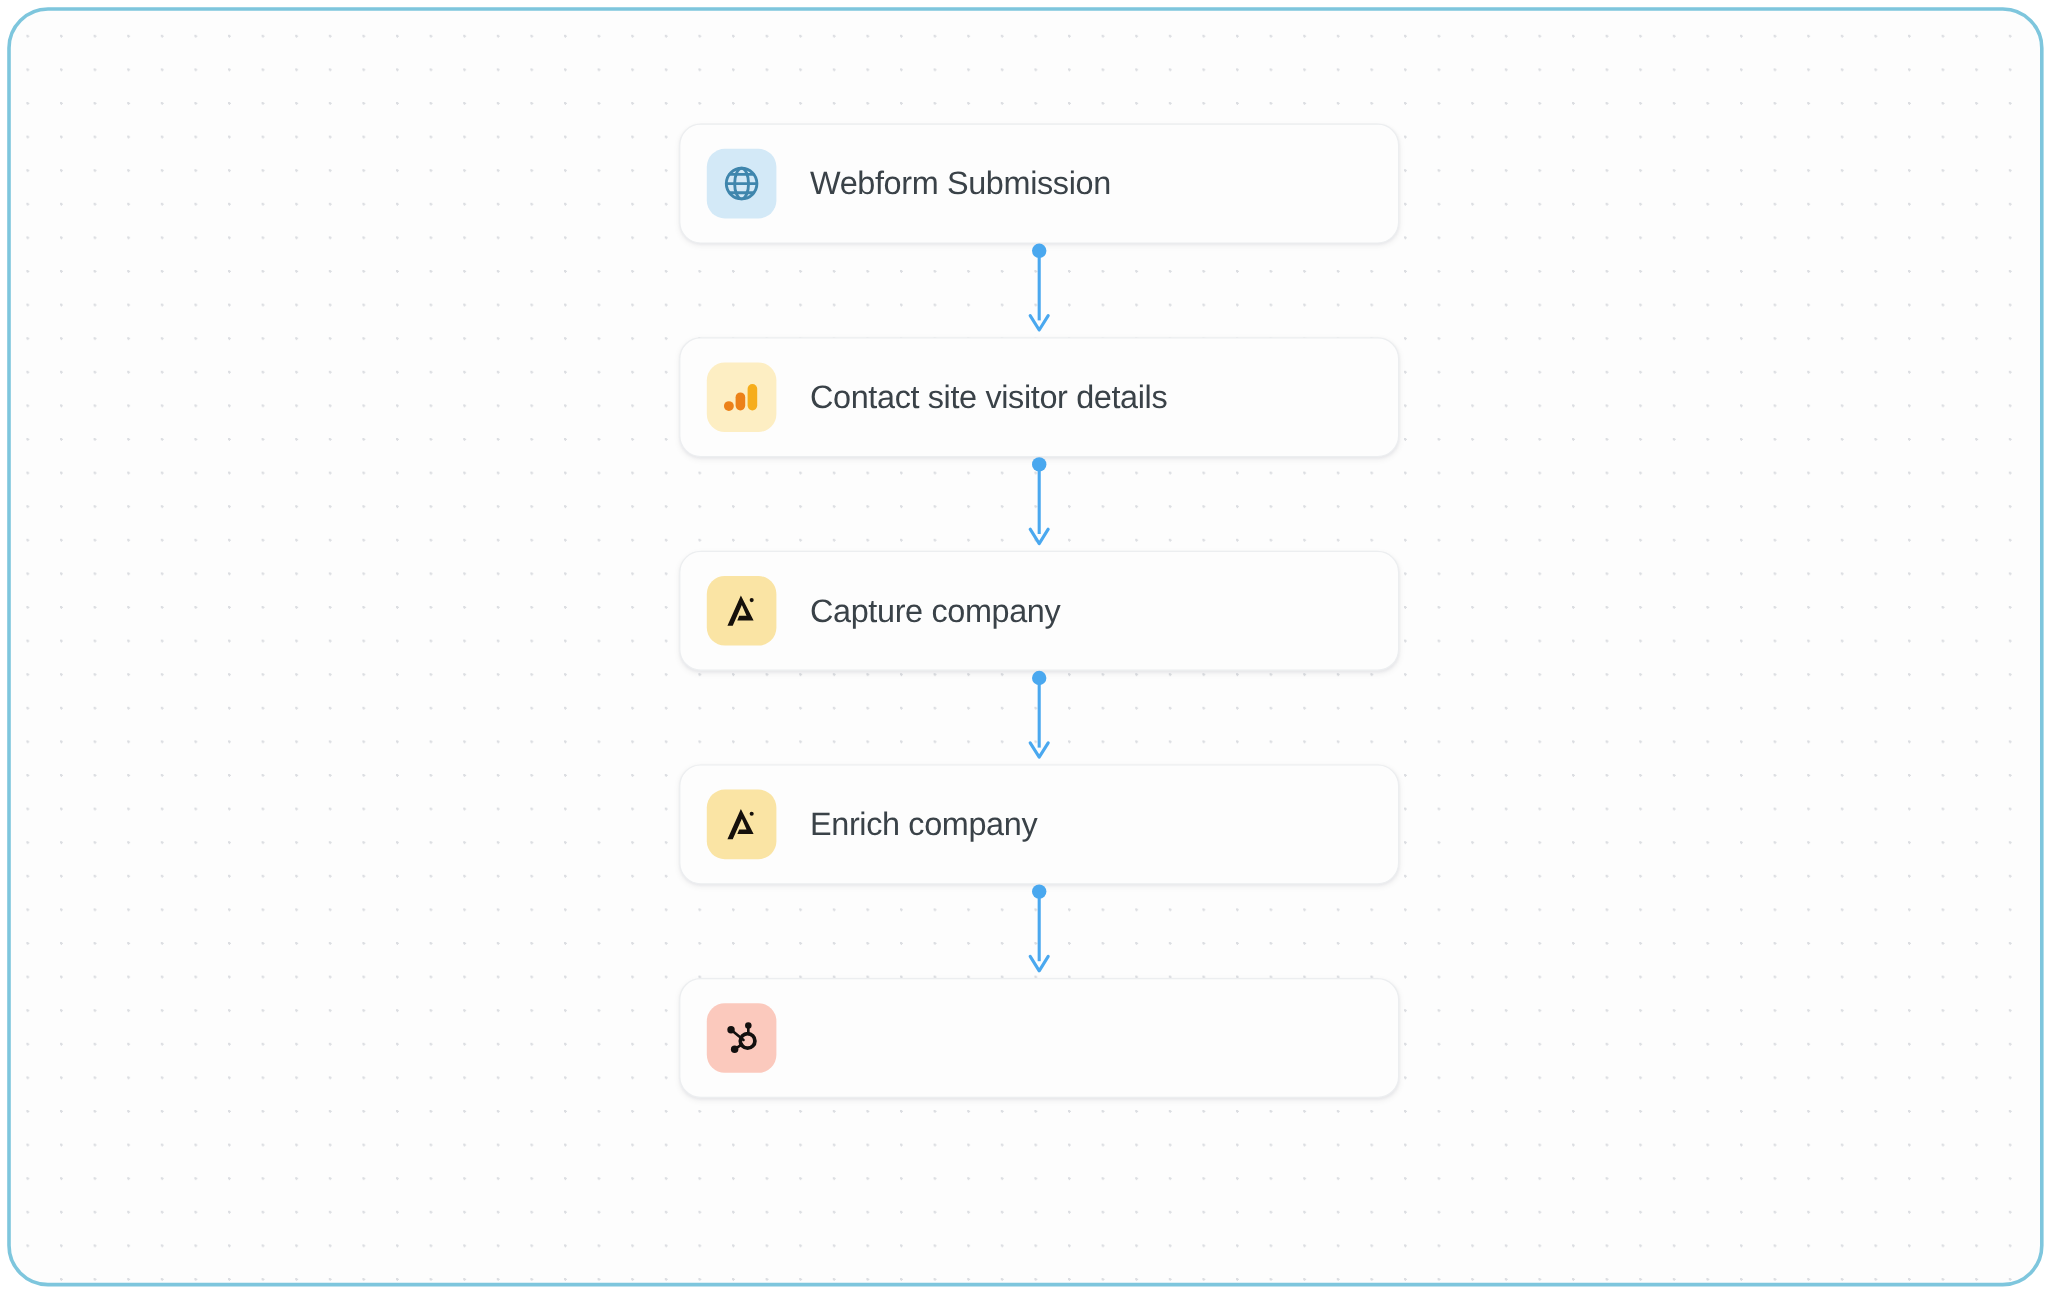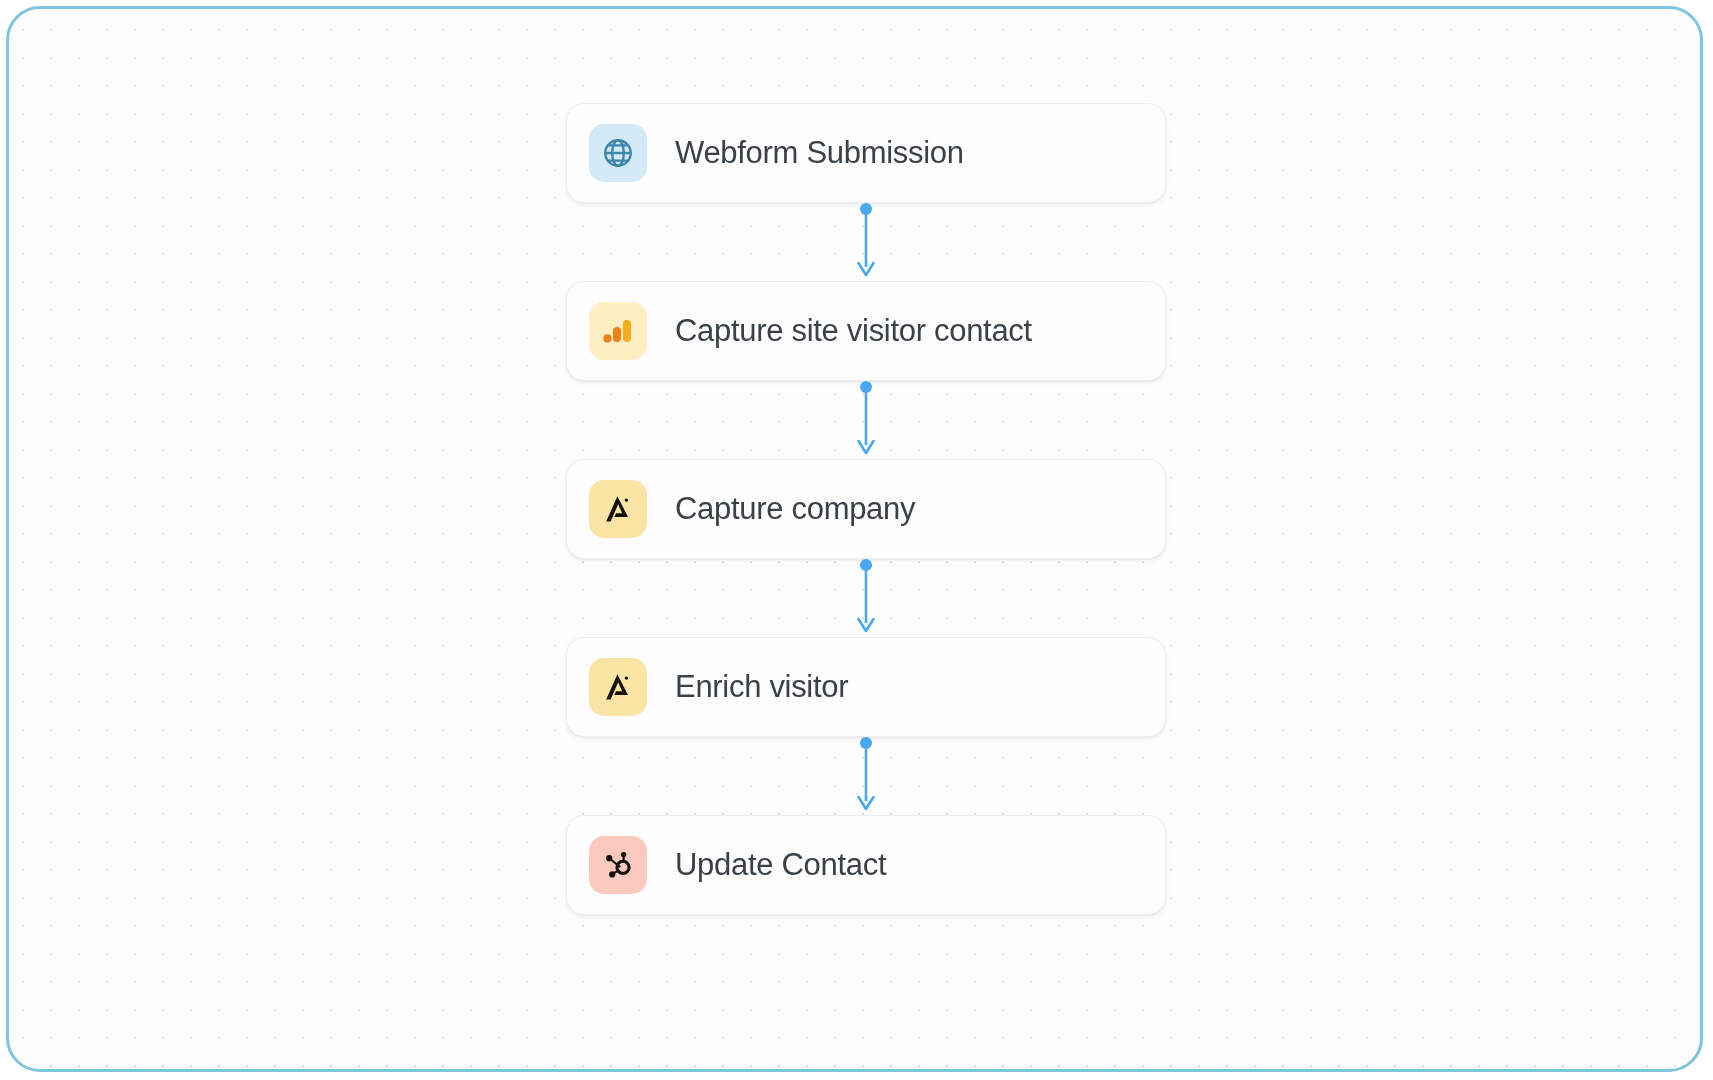--- a/index.html
+++ b/index.html
@@ -72,21 +72,21 @@
 
   .node-icon svg { display: block; }
 
   .icon-globe  { background: #d3e9f7; }
   .icon-ga     { background: #fdeec3; }
   .icon-apollo { background: #fae4a4; }
   .icon-hubspot{ background: #fbc9bd; }
 
   .node-label {
     margin-left: 28px;
-    font-size: 31px;
+    font-size: 27px;
     font-weight: 500;
     letter-spacing: -0.3px;
     color: #3a4248;
     white-space: nowrap;
   }
 
   
   .connector {
     position: relative;
     width: 600px;
@@ -127,21 +127,21 @@
       </div>
 
       <div class="node">
         <div class="node-icon icon-ga">
           <svg width="32" height="32" viewBox="0 0 32 32">
             <rect x="21" y="5" width="8" height="22" rx="4" fill="#f6ad1c"></rect>
             <rect x="11" y="12" width="8" height="15" rx="4" fill="#ec8119"></rect>
             <circle cx="5.4" cy="23.4" r="4.1" fill="#ec8119"></circle>
           </svg>
         </div>
-        <div class="node-label">Capture site visitor contact</div>
+        <div class="node-label">Contact site visitor details</div>
       </div>
 
       <div class="connector">
         <svg width="26" height="78" viewBox="0 0 26 78">
           <circle cx="13" cy="6" r="6" fill="#4aa8ef"></circle>
           <line x1="13" y1="6" x2="13" y2="64" stroke="#4aa8ef" stroke-width="2.6"></line>
           <path d="M5.5 60 L13 72 L20.5 60" fill="none" stroke="#4aa8ef" stroke-width="2.6" stroke-linecap="round" stroke-linejoin="round"></path>
         </svg>
       </div>
 
@@ -165,21 +165,21 @@
       </div>
 
       <div class="node">
         <div class="node-icon icon-apollo">
           <svg width="32" height="32" viewBox="0 0 32 32">
             <path d="M15.4 3.2 L4.2 28.4 L8.6 28.4 L16.2 11.2 L20.1 20.2
                      L14.0 20.2 L12.4 24.0 L26.0 24.0 Z" fill="#15100b"></path>
             <circle cx="24.4" cy="7.1" r="1.7" fill="#15100b"></circle>
           </svg>
         </div>
-        <div class="node-label">Enrich visitor</div>
+        <div class="node-label">Enrich company</div>
       </div>
 
       <div class="connector">
         <svg width="26" height="78" viewBox="0 0 26 78">
           <circle cx="13" cy="6" r="6" fill="#4aa8ef"></circle>
           <line x1="13" y1="6" x2="13" y2="64" stroke="#4aa8ef" stroke-width="2.6"></line>
           <path d="M5.5 60 L13 72 L20.5 60" fill="none" stroke="#4aa8ef" stroke-width="2.6" stroke-linecap="round" stroke-linejoin="round"></path>
         </svg>
       </div>
 
@@ -190,18 +190,17 @@
               <line x1="8.2" y1="10.0" x2="17.6" y2="17.6"></line>
               <line x1="11.2" y1="24.6" x2="16.4" y2="21.4"></line>
               <line x1="21.6" y1="6.4" x2="21.6" y2="12.6"></line>
             </g>
             <circle cx="7.2" cy="9.2" r="3.1" fill="#13100f"></circle>
             <circle cx="10.2" cy="25.4" r="3.1" fill="#13100f"></circle>
             <circle cx="21.6" cy="5.6" r="2.7" fill="#13100f"></circle>
             <circle cx="21.0" cy="18.4" r="6.1" fill="none" stroke="#13100f" stroke-width="3.1"></circle>
           </svg>
         </div>
-        <div class="node-label">Update Contact</div>
       </div>
 
     </div>
   </div>
 </div>
 
 </body></html>

